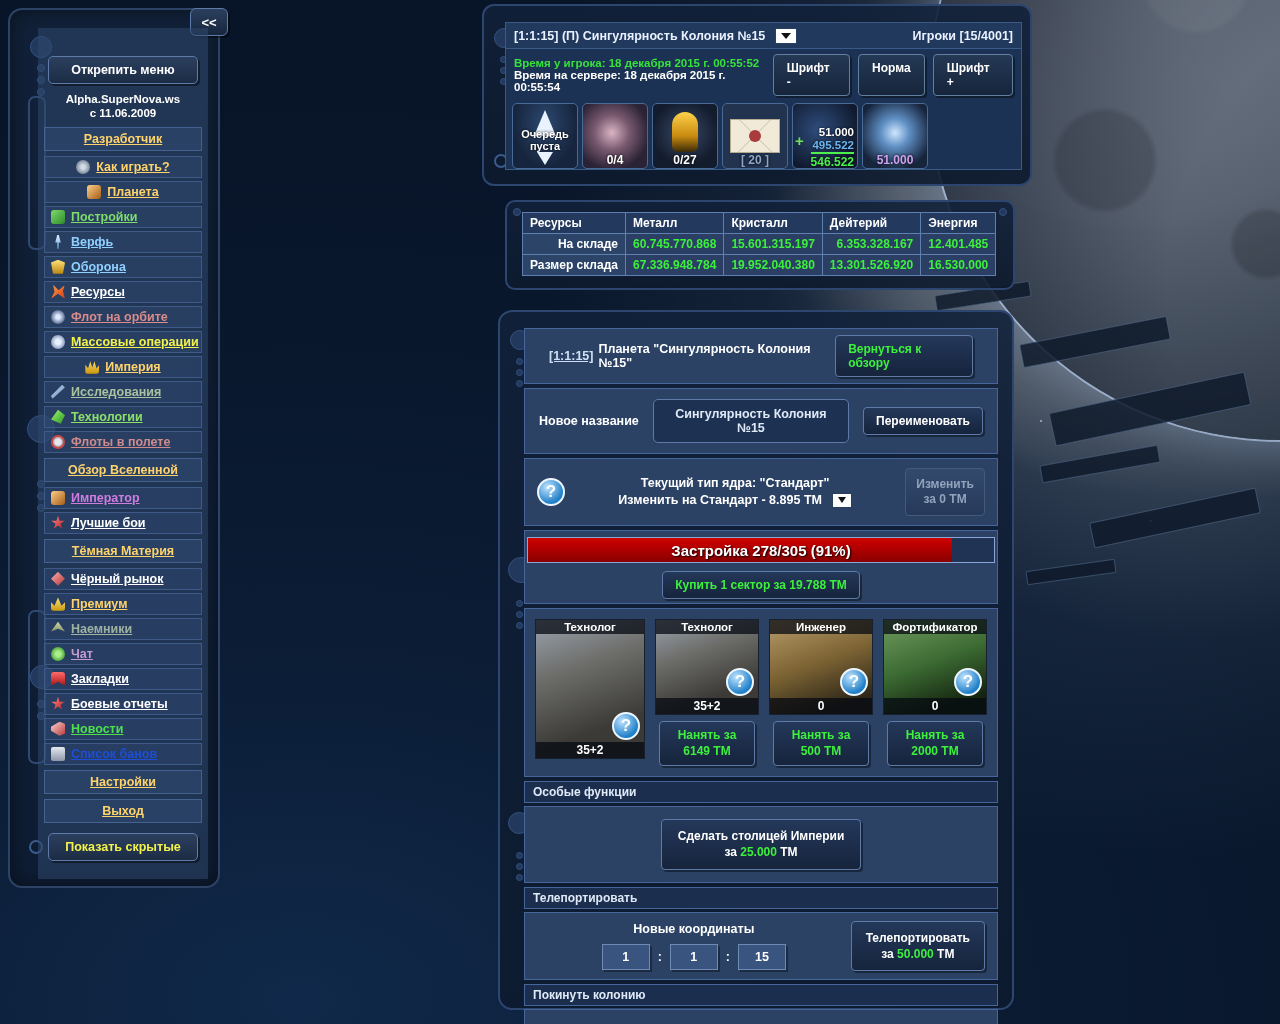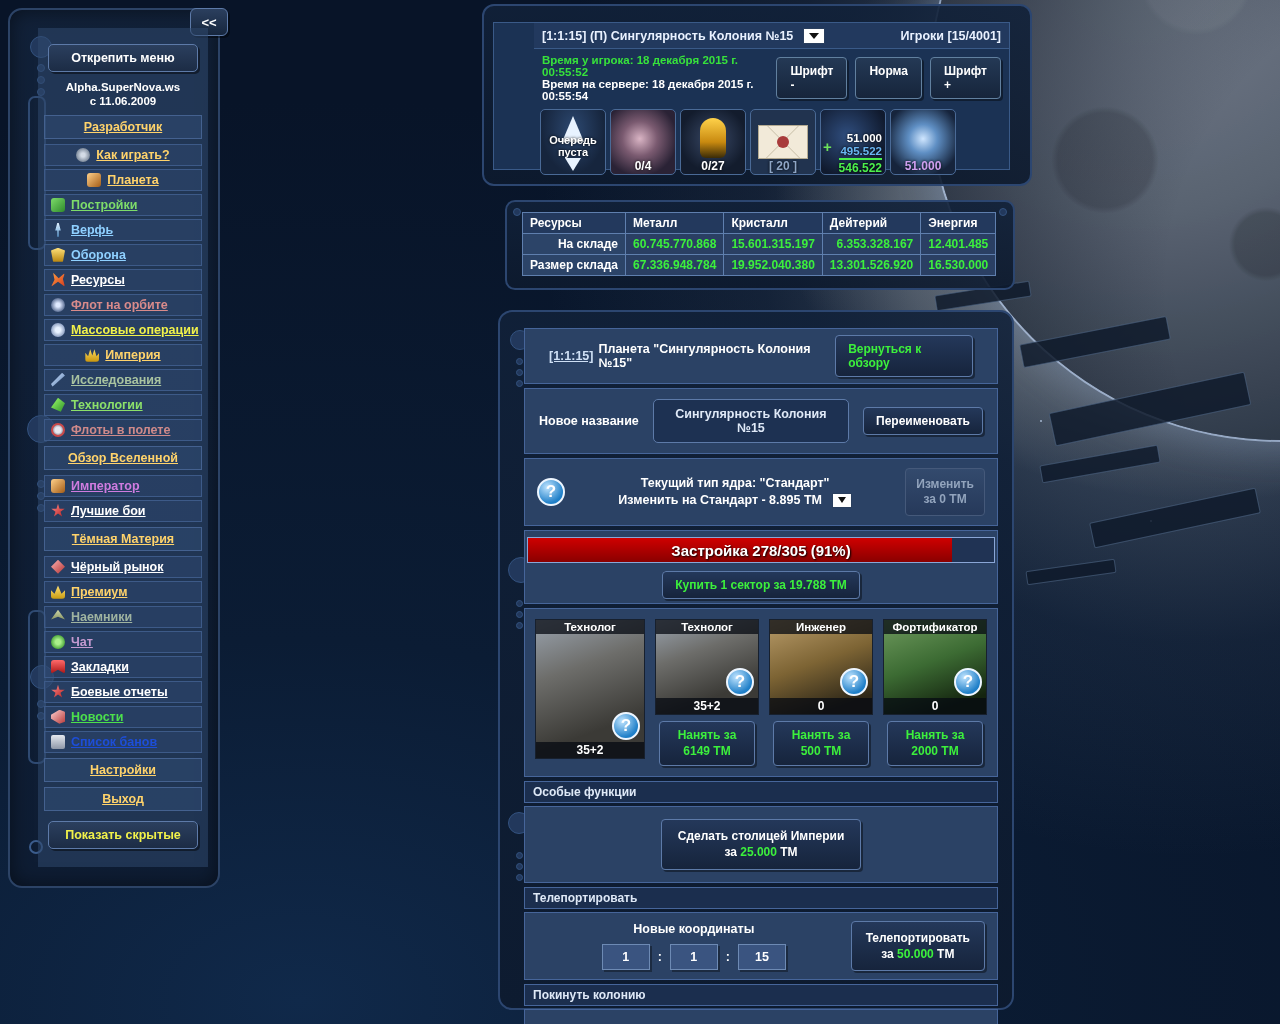--- a/index.html
+++ b/index.html
@@ -55,21 +55,21 @@
     position: absolute; left: 38px; top: 28px; width: 170px; padding: 6px 0 10px;
     background: rgba(47,72,110,0.55);
   }
   .side-btn {
     display:block; margin: 5px 6px; padding: 4px 4px; text-align:center;
     font-size: 12.5px; font-weight: bold; color:#ffd36b;
     border: 1px solid #44618f; background: rgba(52,80,122,0.45);
     text-decoration: underline; white-space: nowrap;
   }
   .hdr-btn {
-    display:block; margin: 10px 10px 8px; padding: 6px 6px; text-align:center;
+    display:block; margin: 22px 10px 8px; padding: 6px 6px; text-align:center;
     font-size: 12.5px; font-weight: bold; color:#ffffff;
     border: 1px solid #5d7aa8; border-radius: 5px;
     background: linear-gradient(180deg,#2b3f5e,#1c2c45);
     box-shadow: 2px 2px 0 rgba(0,0,0,.45);
   }
   .brand { text-align:center; font-size:11.5px; font-weight:bold; color:#fff; line-height:1.25; margin: 4px 0 6px; }
   .nav-row {
     display:flex; align-items:center; gap:6px; margin: 3px 6px; padding: 3px 6px;
     border: 1px solid #3d5a88; background: rgba(50,77,118,0.42);
     font-size: 12.5px; font-weight: bold; white-space: nowrap;
@@ -107,22 +107,22 @@
     display:flex; align-items:center; justify-content:center;
     background: linear-gradient(180deg,#2b3f5e,#16263d); box-shadow: 2px 2px 0 rgba(0,0,0,.4);
   }
 
   
   .panel-frame {
     position:absolute; border:2px solid #2c4670; border-radius: 12px;
     background: linear-gradient(180deg, rgba(17,33,57,0.90), rgba(13,26,46,0.90));
   }
   #top-frame { left: 482px; top: 4px; width: 550px; height: 182px; }
-  #top-panel { position:absolute; left:493px; top:22px; width:517px; height:148px;
-               background: #1b3254; border:1px solid #3a5a88;padding-left:40px; }
+  #top-panel { position:absolute; left:505px; top:22px; width:517px; height:148px;
+               background: #1b3254; border:1px solid #3a5a88; }
   .tp-head { display:flex; align-items:center; justify-content:space-between;
              background:#22395e; border-bottom:1px solid #3a5a88; padding: 3px 8px; height:26px; }
   .tp-title { color:#e9f1ff; font-size:12.5px; font-weight:bold; }
   .tp-players { color:#e9f1ff; font-size:12.5px; font-weight:bold; }
   .caret {
     width:22px; height:16px; background:#fff; border:1px solid #2a3f5e; margin-left: 10px;
     display:inline-flex; align-items:center; justify-content:center;
   }
   .caret::after { content:""; border-left:5px solid transparent; border-right:5px solid transparent; border-top:6px solid #111; }
   .tp-times { display:flex; align-items:center; justify-content:space-between; padding: 5px 8px 4px; }

